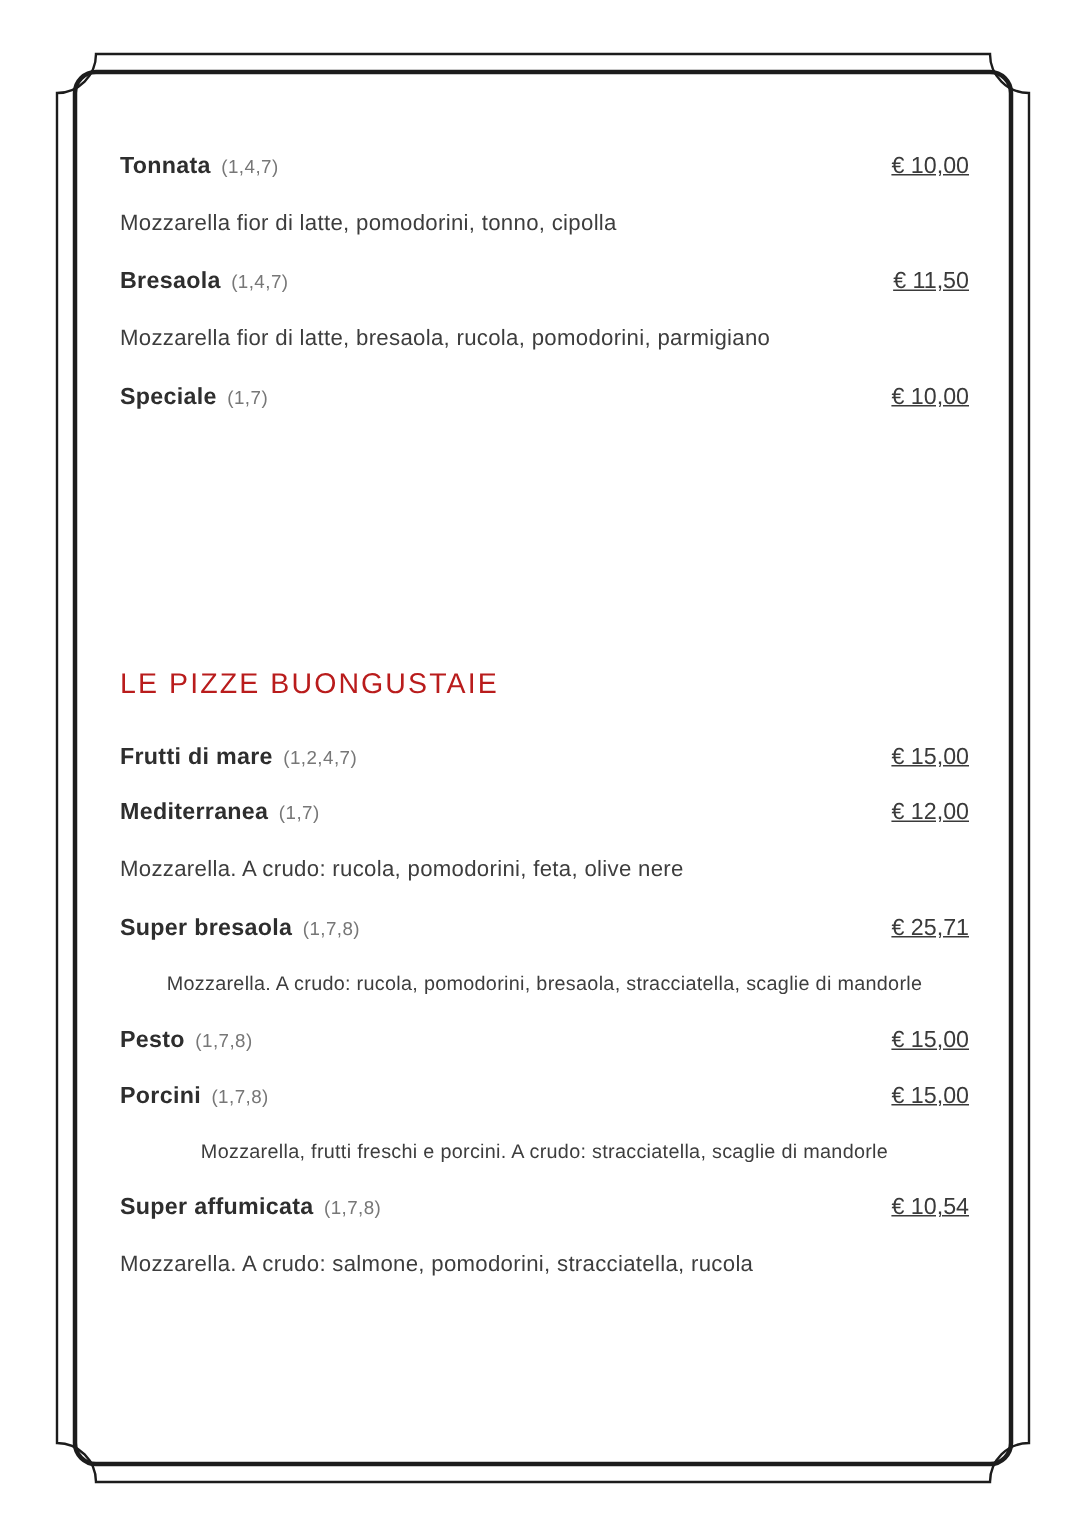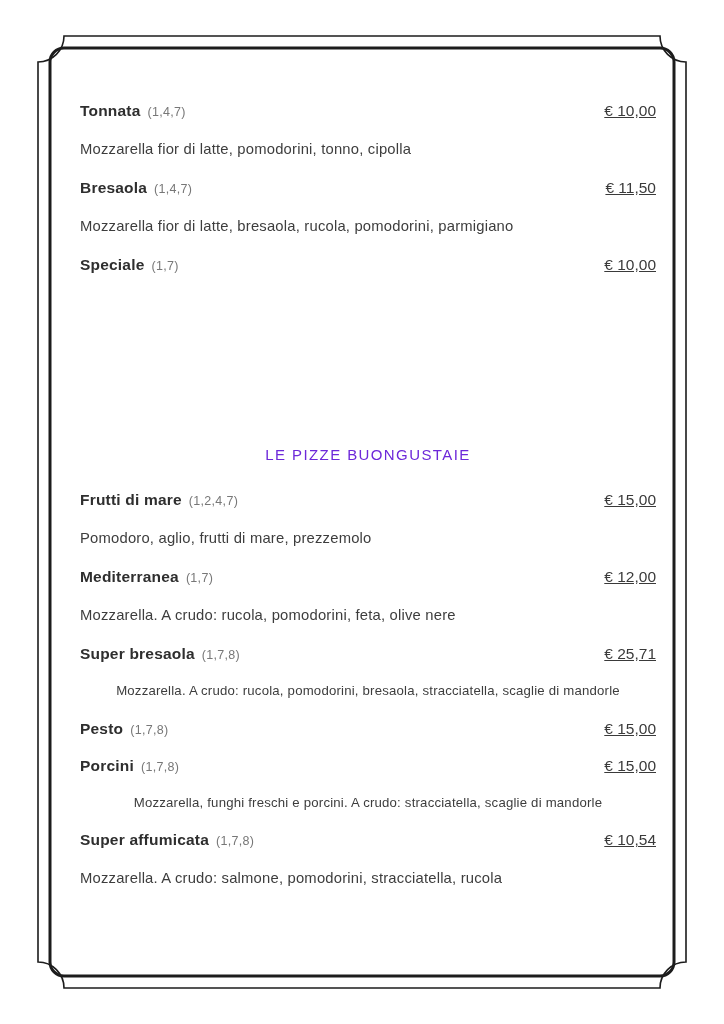--- a/index.html
+++ b/index.html
@@ -21,31 +21,30 @@
     overflow: hidden;
   }
   .frame {
     position: absolute;
     inset: 0;
     pointer-events: none;
   }
   .content {
     position: absolute;
     left: 80px;
-    right: 68px;
+    right: 78px;
     top: 102px;
   }
   .menu-section { display: block; }
   .menu-section + .menu-section { margin-top: 172px; }
   .section-title {
-    text-align: center;
-    font-size: 15px;
+    font-size: 19px;
     font-weight: 400;
     letter-spacing: 1.4px;
-    color: #6d28d9;
+    color: #b91c1c;
     margin-bottom: 28px;
   }
   .item { margin-bottom: 19px; }
   .item-row {
     display: flex;
     align-items: baseline;
   }
   .item-name {
     font-size: 15.5px;
     font-weight: 700;
@@ -125,21 +124,20 @@
     <section class="menu-section">
 
       <h2 class="section-title">LE PIZZE BUONGUSTAIE</h2>
 
       <div class="item">
         <div class="item-row">
           <span class="item-name">Frutti di mare</span>
           <span class="item-allergens">(1,2,4,7)</span>
           <span class="item-price">€ 15,00</span>
         </div>
-        <div class="item-desc">Pomodoro, aglio, frutti di mare, prezzemolo</div>
       </div>
 
       <div class="item">
         <div class="item-row">
           <span class="item-name">Mediterranea</span>
           <span class="item-allergens">(1,7)</span>
           <span class="item-price">€ 12,00</span>
         </div>
         <div class="item-desc">Mozzarella. A crudo: rucola, pomodorini, feta, olive nere</div>
       </div>
@@ -160,21 +158,21 @@
           <span class="item-price">€ 15,00</span>
         </div>
       </div>
 
       <div class="item">
         <div class="item-row">
           <span class="item-name">Porcini</span>
           <span class="item-allergens">(1,7,8)</span>
           <span class="item-price">€ 15,00</span>
         </div>
-        <div class="item-desc small">Mozzarella, funghi freschi e porcini. A crudo: stracciatella, scaglie di mandorle</div>
+        <div class="item-desc small">Mozzarella, frutti freschi e porcini. A crudo: stracciatella, scaglie di mandorle</div>
       </div>
 
       <div class="item">
         <div class="item-row">
           <span class="item-name">Super affumicata</span>
           <span class="item-allergens">(1,7,8)</span>
           <span class="item-price">€ 10,54</span>
         </div>
         <div class="item-desc">Mozzarella. A crudo: salmone, pomodorini, stracciatella, rucola</div>
       </div>

